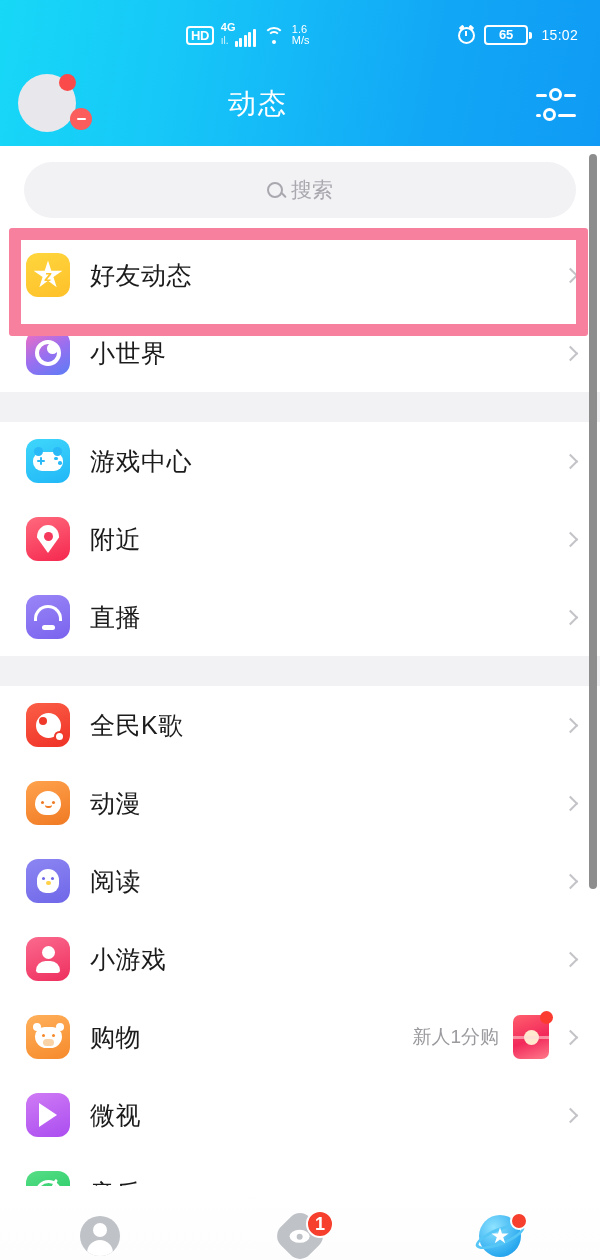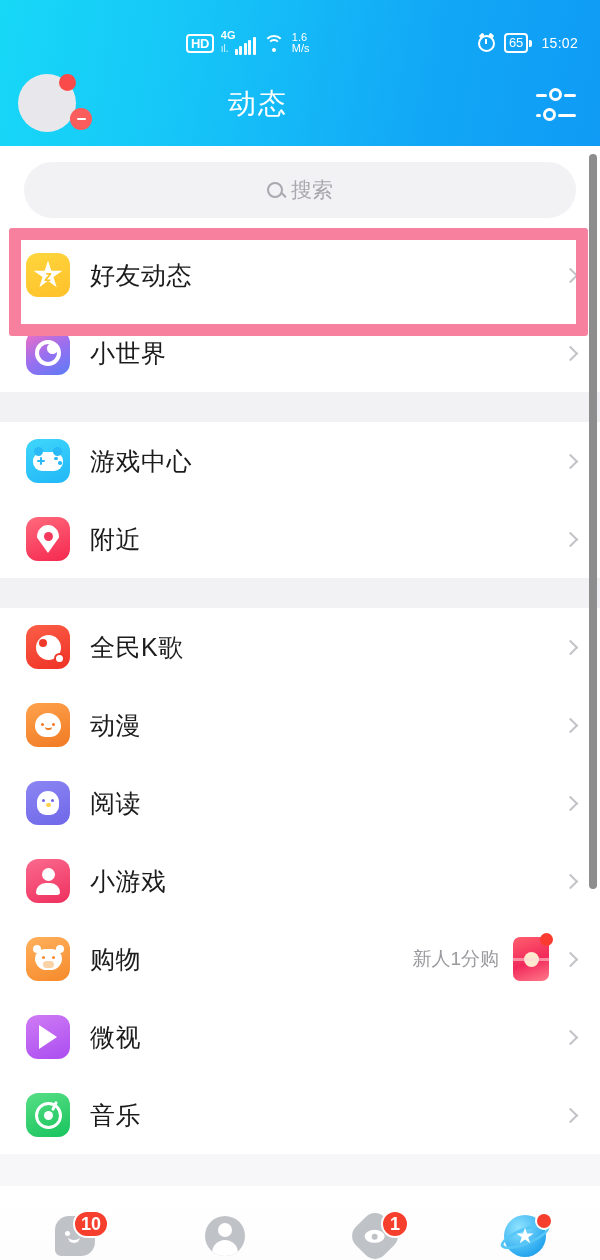--- a/index.html
+++ b/index.html
@@ -9,21 +9,21 @@
     background: #ffffff; overflow: hidden;
   }
   #phone { position: relative; width: 600px; height: 1260px; overflow: hidden; background:#fff; }
 
   
   .header {
     position: absolute; top:0; left:0; width:600px; height:146px;
     background: linear-gradient(100deg, #17d8f7 0%, #16c8f8 28%, #12a8f6 70%, #0f9bf5 100%);
   }
   .statusbar {
-    position:absolute; top:12px; left:0; width:600px; height:62px;
+    position:absolute; top:4px; left:0; width:600px; height:62px;
     display:flex; align-items:center; color:#fff;
   }
   .sb-left { flex:0 0 auto; width:186px; }
   .sb-center { display:flex; align-items:center; gap:7px; }
   .sb-right { position:absolute; right:22px; top:0; height:62px; display:flex; align-items:center; gap:9px; }
 
   .hd-badge {
     border:2px solid #fff; border-radius:4px; font-size:13px; font-weight:bold;
     padding:0px 3px; line-height:15px; letter-spacing:-0.5px;
   }
@@ -46,22 +46,22 @@
   .speed { font-size:11px; line-height:11px; text-align:left; }
   .speed b { display:block; font-weight:normal; }
 
   .alarm { position:relative; width:17px; height:17px; border:2px solid #fff; border-radius:50%; }
   .alarm::before, .alarm::after { content:""; position:absolute; width:5px; height:2.5px; background:#fff;
      top:-3px; border-radius:1px; }
   .alarm::before { left:-1px; transform:rotate(-40deg); }
   .alarm::after { right:-1px; transform:rotate(40deg); }
   .alarm i { position:absolute; width:1.8px; height:5px; background:#fff; left:5.2px; top:2.5px; }
   .batt { display:flex; align-items:center; }
-  .batt-body { border:2px solid #fff; border-radius:4px; padding:0 3px; font-size:13px;
-               line-height:16px; font-weight:normal; letter-spacing:-0.3px; }
+  .batt-body { border:2px solid #fff; border-radius:4px; padding:0 13px; font-size:13px;
+               line-height:16px; font-weight:bold; letter-spacing:-0.3px; }
   .batt-cap { width:3px; height:7px; background:#fff; border-radius:0 2px 2px 0; margin-left:1.5px; }
   .clock { font-size:14px; letter-spacing:0.3px; }
 
   
   .navbar { position:absolute; top:62px; left:0; width:600px; height:84px; }
   .avatar-wrap { position:absolute; left:18px; top:12px; width:72px; height:62px; }
   .avatar { width:58px; height:58px; border-radius:50%; background:#e8e8ec; }
   .avatar-dot { position:absolute; right:14px; top:0px; width:17px; height:17px;
                 background:#fb4a4a; border-radius:50%; }
   .avatar-badge { position:absolute; right:-2px; top:34px; width:22px; height:22px;
@@ -343,20 +343,31 @@
         <span class="chev"></span>
       </div>
       <div class="row">
         <span class="ico ic-near">
             <span class="pin"></span>
           </span>
         <span class="label">附近</span>
         <span class="spacer"></span>
         <span class="chev"></span>
       </div>
+      <div class="row">
+        <span class="ico ic-live">
+          <span style="display:flex;flex-direction:column;align-items:center">
+            <span class="live-arc"></span>
+              <span class="live-bar"></span>
+          </span>
+        </span>
+        <span class="label">直播</span>
+        <span class="spacer"></span>
+        <span class="chev"></span>
+      </div>
     </div>
 
     <div class="gap"></div>
 
     <div class="group">
       <div class="row">
         <span class="ico ic-ksong">
           <span class="kface"></span>
             <span class="kmic"></span>
         </span>
@@ -434,30 +445,20 @@
         <span class="label">音乐</span>
         <span class="spacer"></span>
         <span class="chev"></span>
       </div>
     </div>
   </div>
 
   <div class="tabbar">
     <div class="tab">
       <span class="tab-ico">
-        <span class="g-msg">
-            <i class="l"></i>
-            <i class="r"></i>
-            <u></u>
-          </span>
-        <span class="badge">10</span>
-      </span>
-    </div>
-    <div class="tab">
-      <span class="tab-ico">
         <span class="g-person">
             <i></i>
             <u></u>
           </span>
       </span>
     </div>
     <div class="tab">
       <span class="tab-ico">
         <span class="g-eye">
             <span></span>

